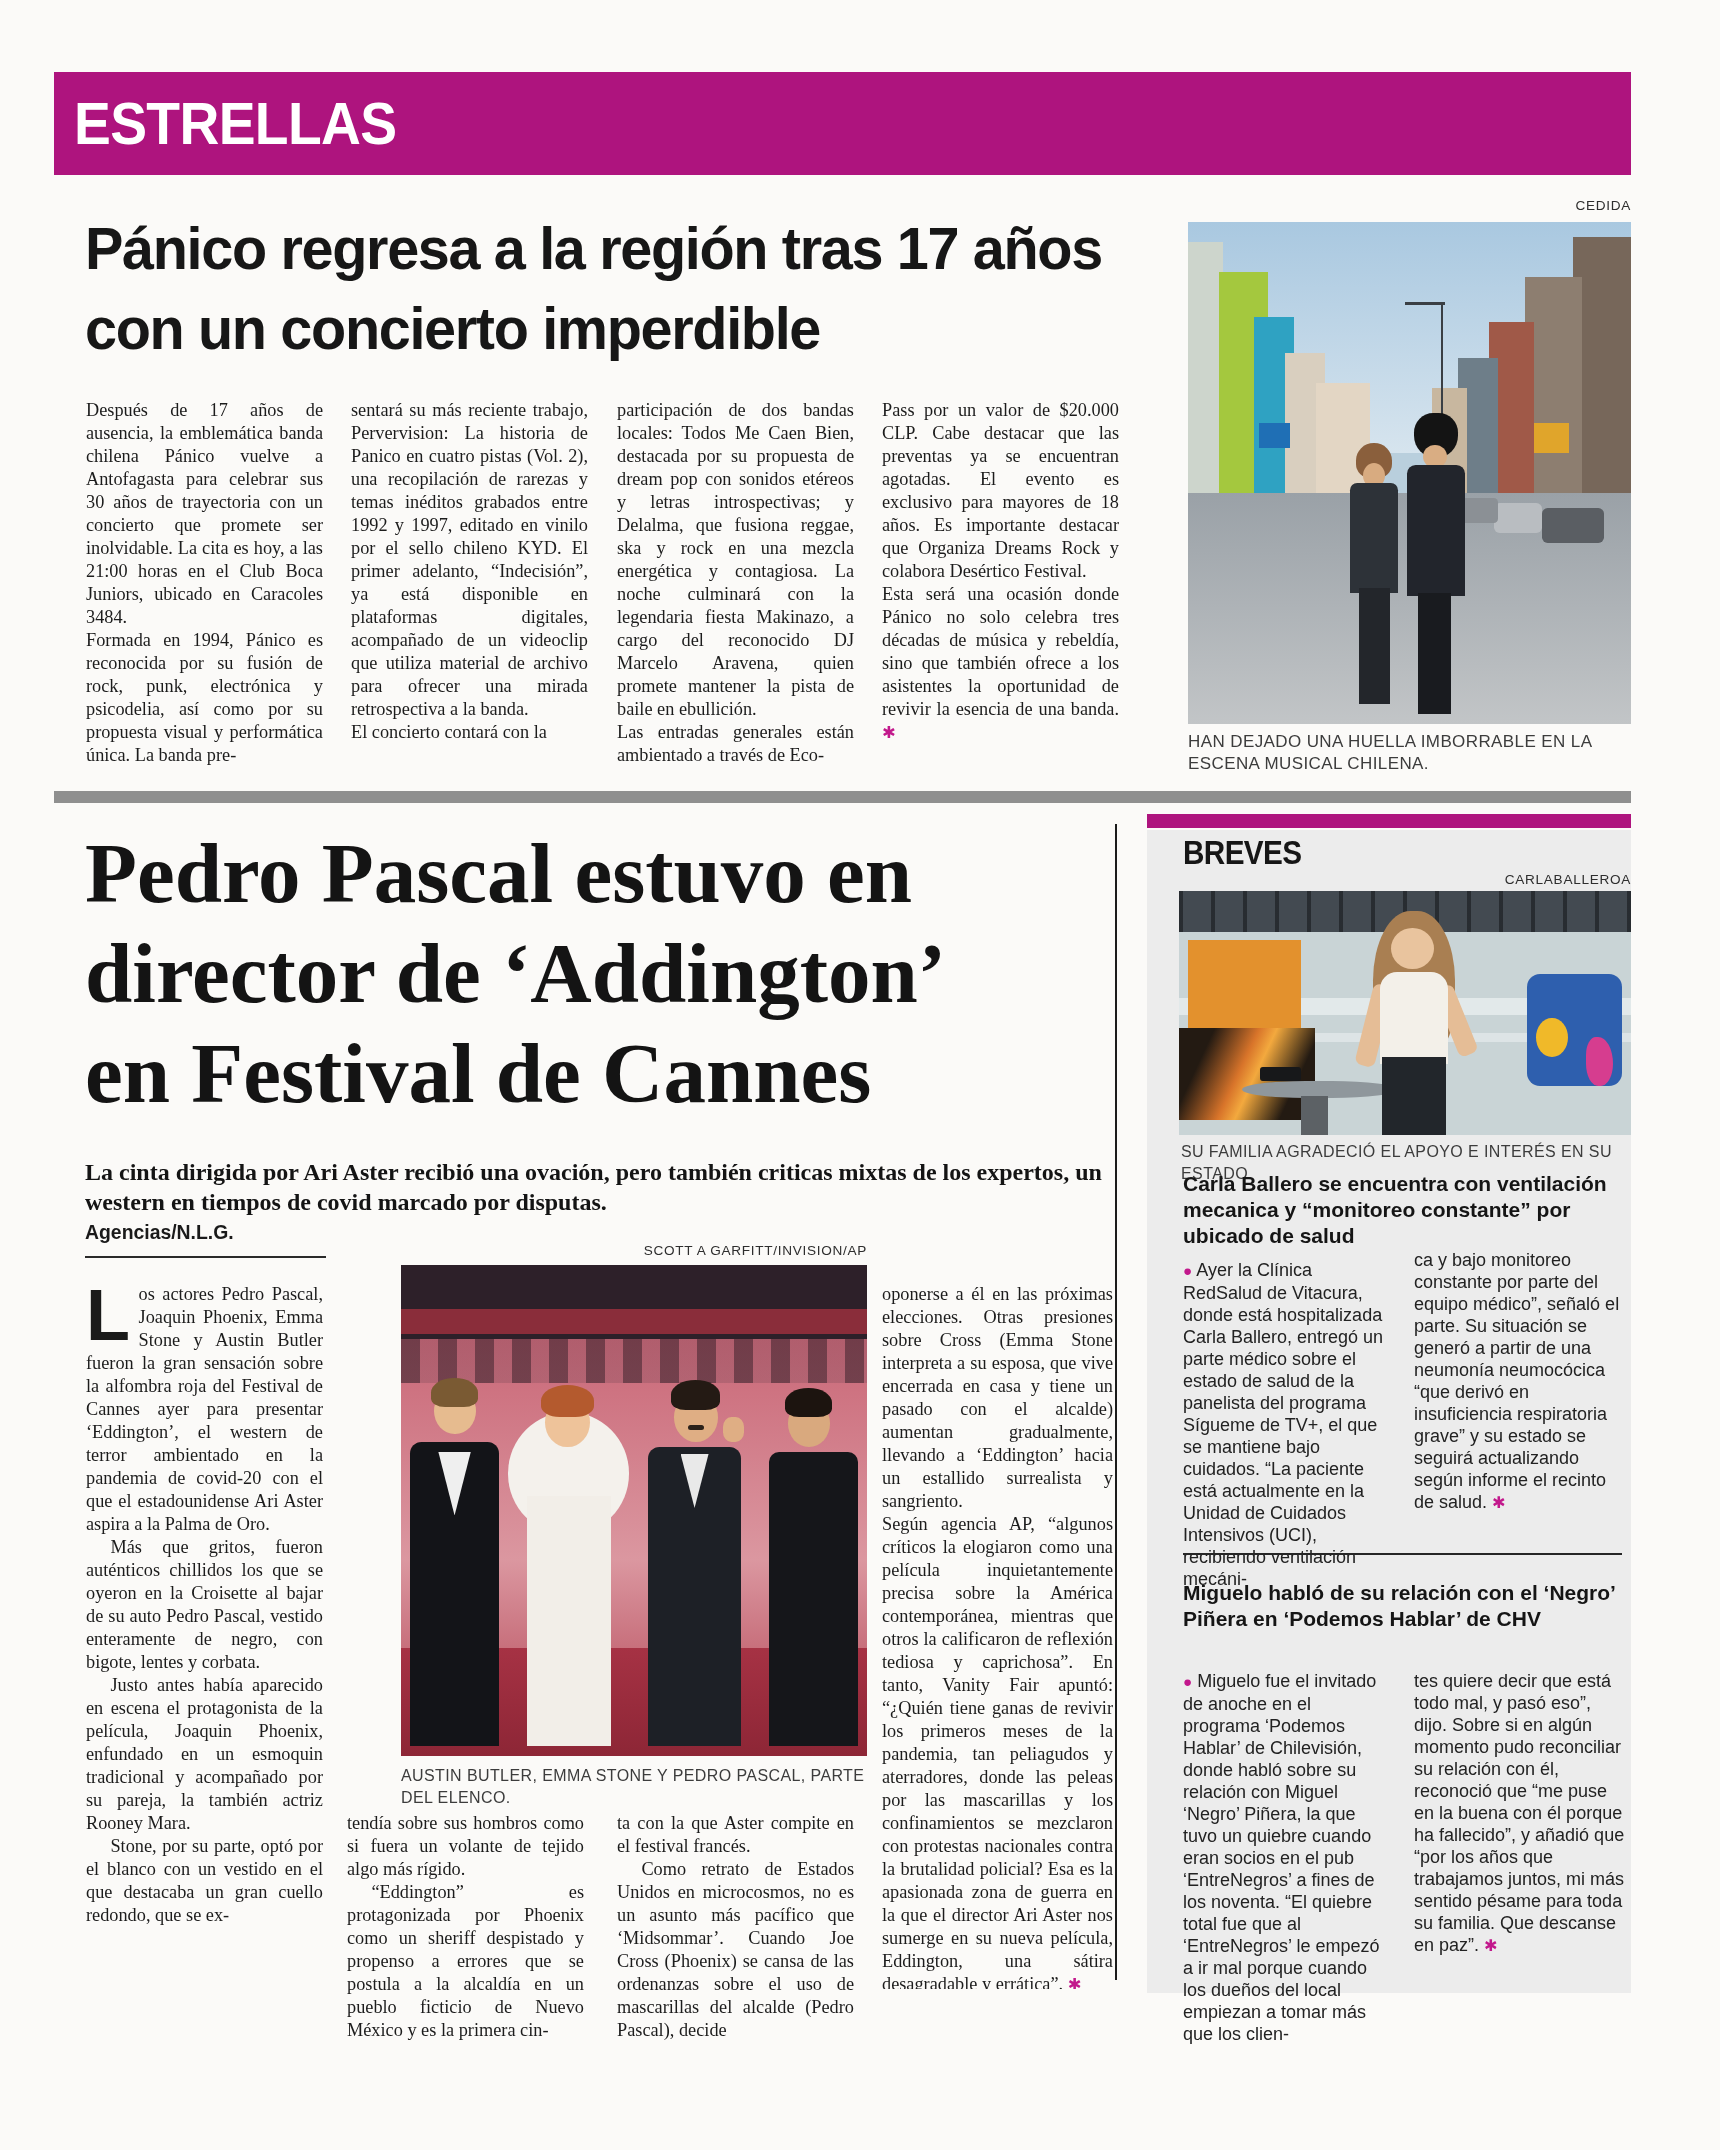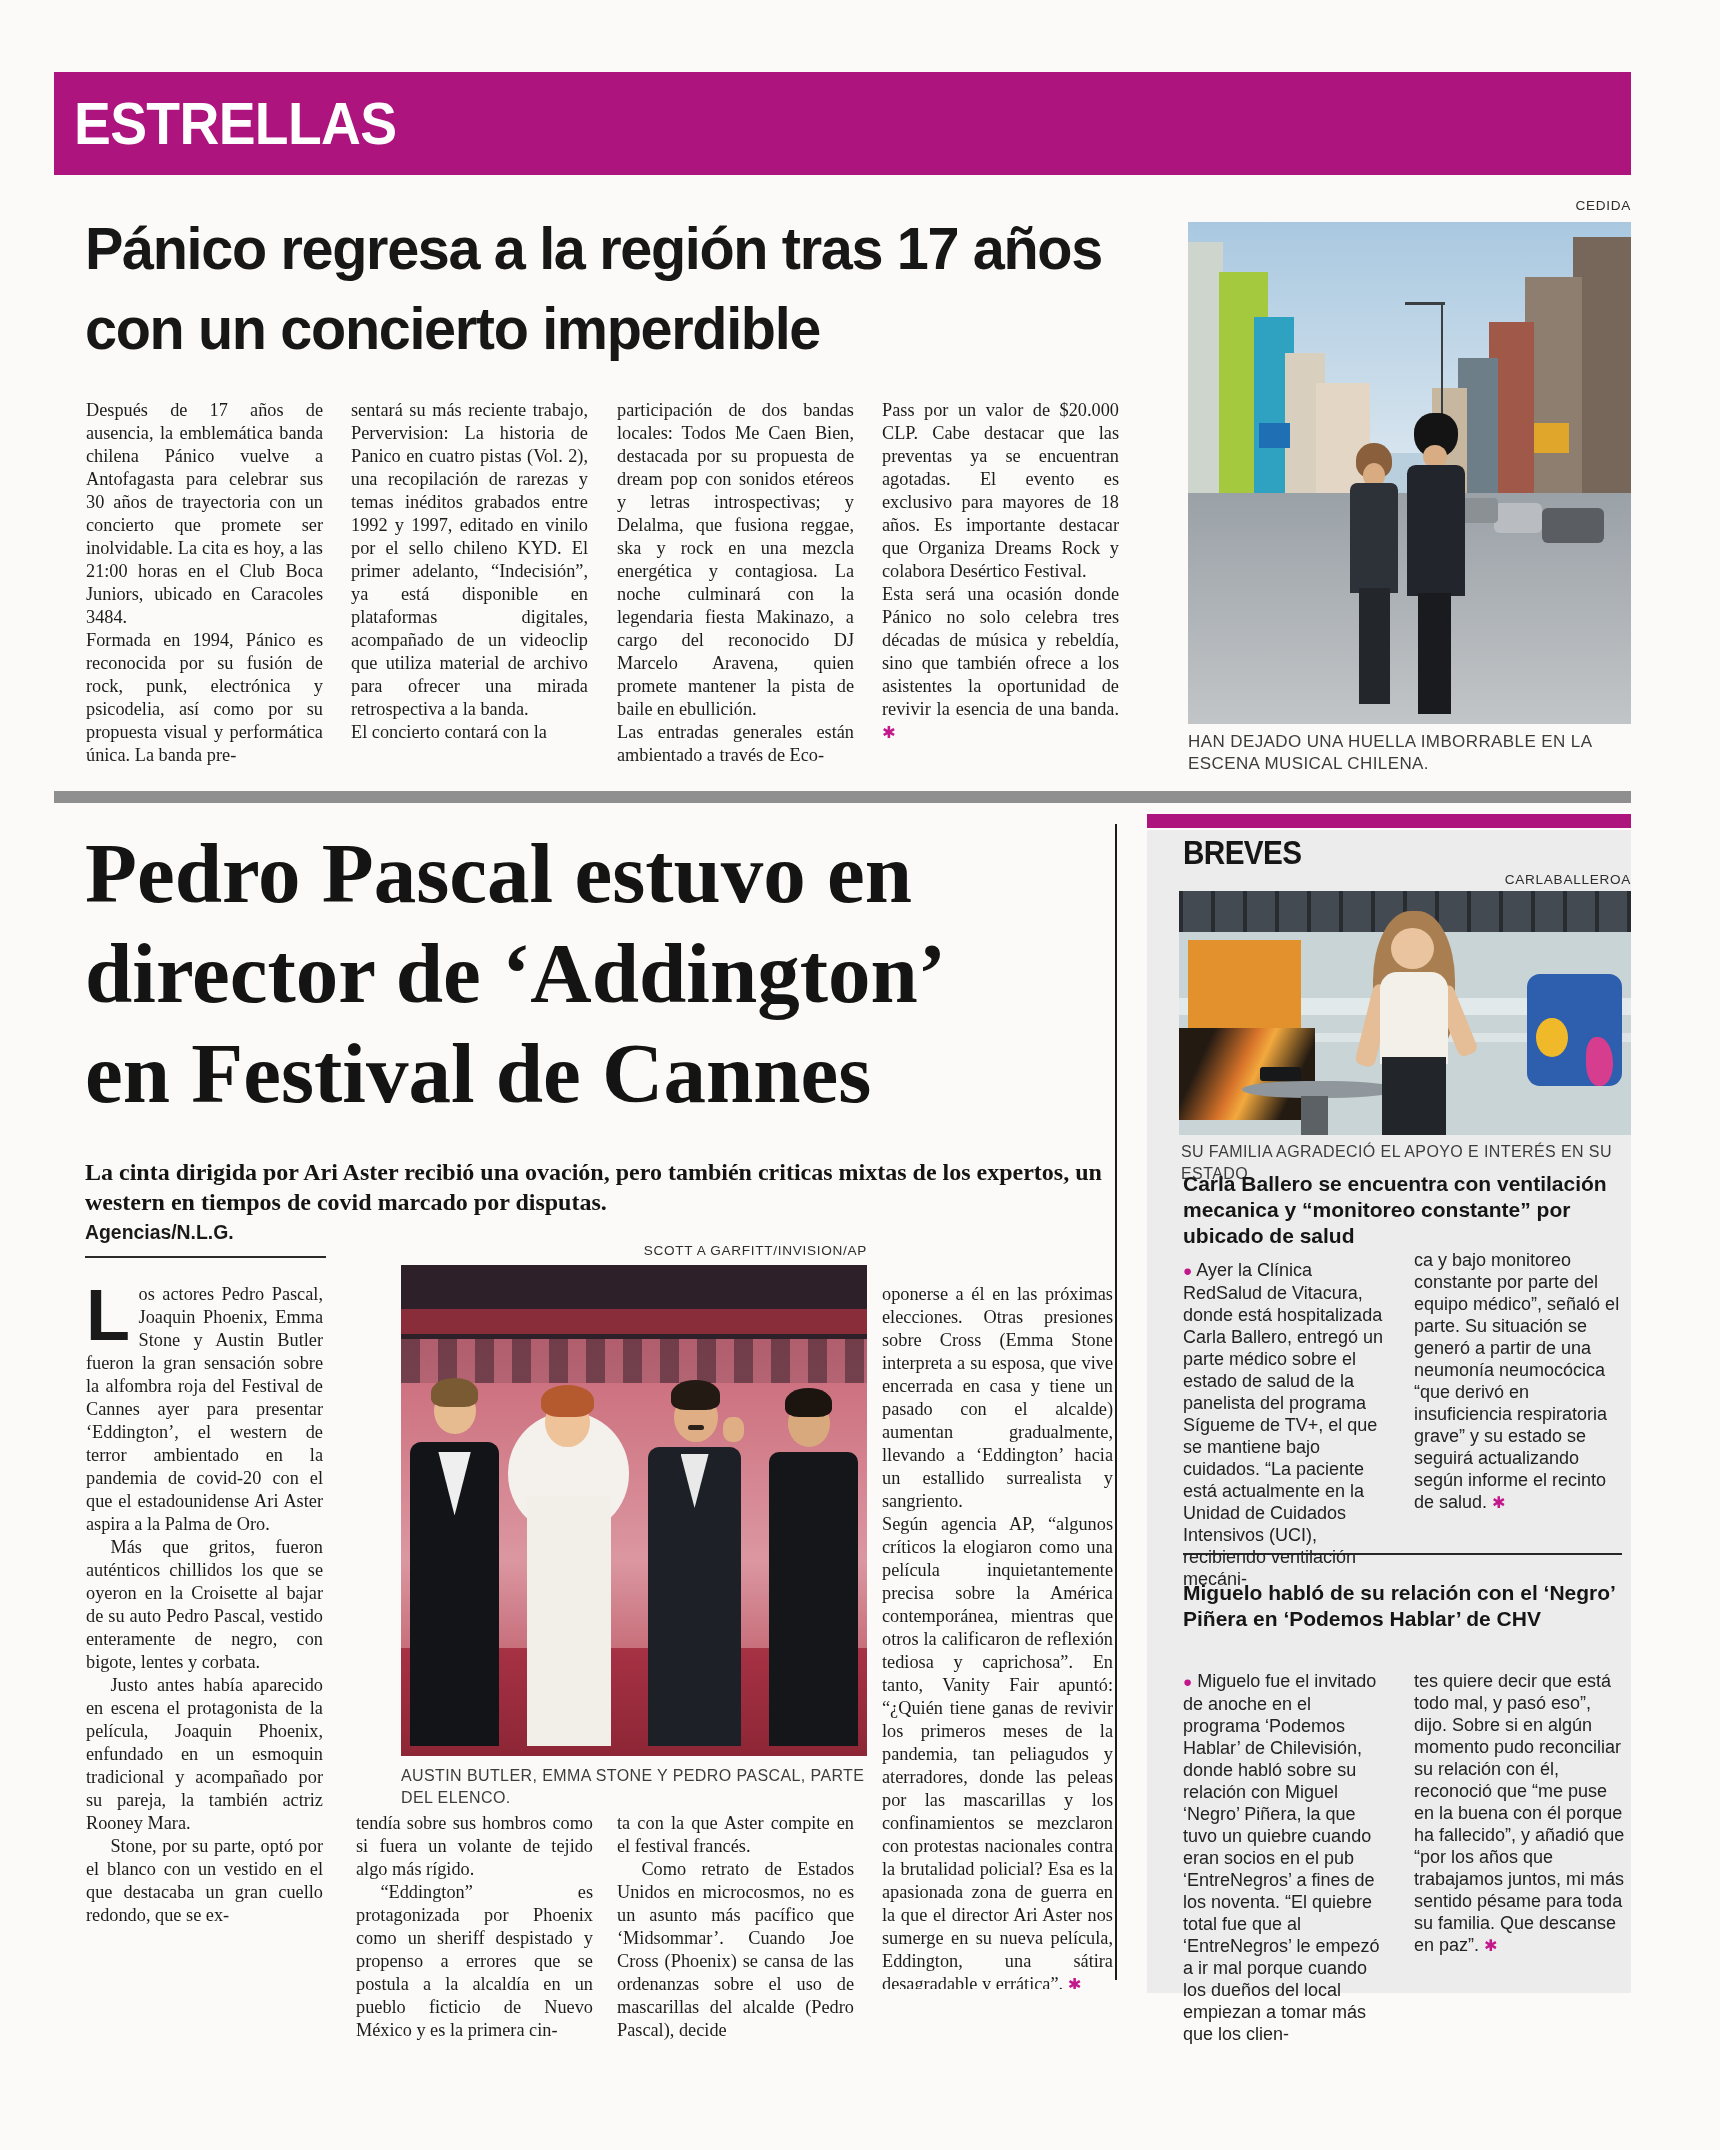--- a/index.html
+++ b/index.html
@@ -29,21 +29,21 @@
   .magbar{left:1147px;top:814px;width:484px;height:14.3px;background:#ae147e;}
   .vrule{left:1115px;top:824px;width:2.2px;height:1156px;background:#1b1b1b;}
   .bylinerule{left:85px;top:1256px;width:241px;height:2.2px;background:#2a2a2a;}
   .brule{left:1183px;top:1553px;width:439px;height:2.2px;background:#262626;}
 
   
   .a2-headline{left:85px;top:823px;width:1075px;font-family:"Liberation Serif",serif;font-weight:700;font-size:85px;line-height:100px;color:#141414;}
   .a2-deck{left:85px;top:1157px;width:1068px;font-family:"Liberation Serif",serif;font-weight:700;font-size:24px;line-height:30px;color:#141414;}
   .a2-byline{left:85px;top:1221px;font-family:"Liberation Sans",sans-serif;font-weight:700;font-size:19.4px;color:#1a1a1a;}
   .a2c1{left:86px;top:1283px;height:710px;}
-  .a2c2{left:356px;top:1812px;height:310px;}
+  .a2c2{left:347px;top:1812px;height:310px;}
   .a2c3{left:617px;top:1812px;height:310px;}
   .a2c4{left:882px;top:1283px;width:231px;height:706px;}
   .dropcap p:first-child::first-letter{float:left;font-family:"Liberation Sans",sans-serif;font-weight:700;font-size:72px;line-height:56px;padding:4.3px 8.6px 1.4px 0;color:#1a1a1a;}
 
   
   .panel{left:1147px;top:830px;width:484px;height:1163px;background:#ececec;}
   .breves-title{left:1183px;top:834px;font-family:"Liberation Sans",sans-serif;font-weight:700;font-size:33px;letter-spacing:-0.7px;color:#161616;transform:scaleX(.9);transform-origin:left top;}
   .bhead{font-family:"Liberation Sans",sans-serif;font-weight:700;font-size:21px;line-height:26px;color:#151515;}
   .bcol{font-family:"Liberation Sans",sans-serif;font-size:18px;line-height:22px;color:#222;}
   .bcol p{margin:0;}

